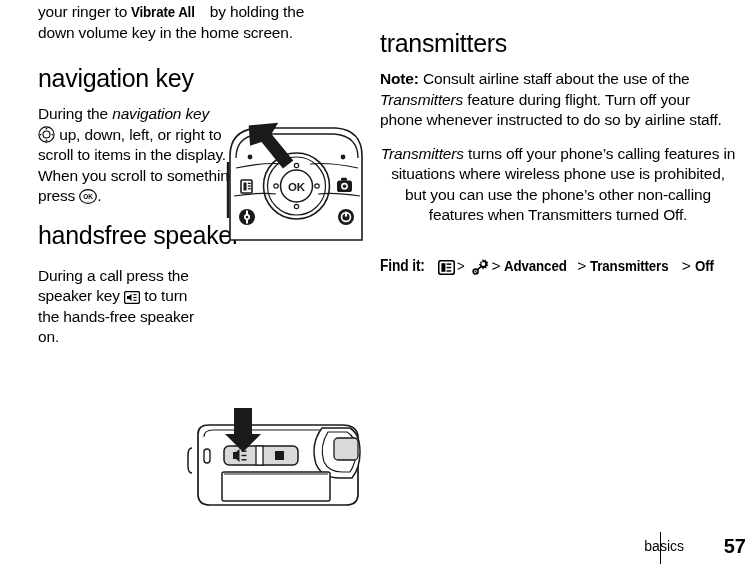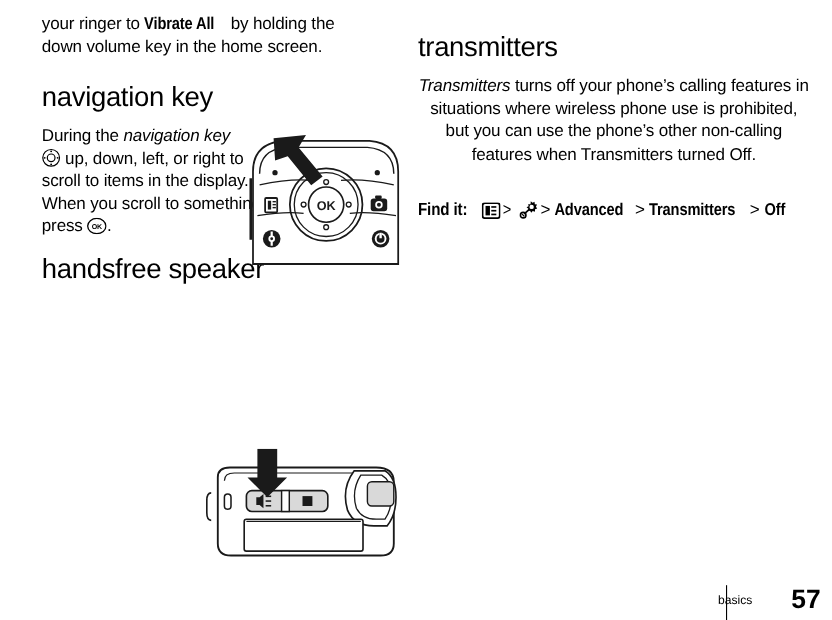--- a/index.html
+++ b/index.html
@@ -54,36 +54,36 @@
 
   
   .footer{
     position:absolute;left:0;right:0;bottom:0;height:40px;
   }
   .footer-rule{
     position:absolute;left:660px;top:8px;width:1px;height:32px;background:#000;
   }
   .footer-section{
     position:absolute;right:72px;bottom:9px;
-    font-size:11px;line-height:18px;
+    font-size:14px;line-height:18px;
   }
   .footer-page{
     position:absolute;right:10px;bottom:5px;
-    font-size:24px;font-weight:bold;line-height:26px;
+    font-size:20px;font-weight:bold;line-height:26px;
     font-stretch:condensed;
   }
 </style>
 </head>
 <body>
 
 <div class="page">
 
   <div class="col col-left">
 
-    <p class="body" style="margin-top:12px;width:300px;">
+    <p class="body" style="margin-top:2px;width:300px;">
       <span>your ringer to </span><span class="bold-cond">Vibrate All</span><span> by holding the down volume key in the home screen.</span>
     </p>
 
     <h2 class="head">navigation key</h2>
 
     <p class="body narrow">
       <span>During the </span><span class="it">navigation key</span><br>
       <span class="inl">
         <svg width="17" height="17" viewBox="0 0 17 17">
           <circle cx="8.5" cy="8.5" r="7.6" fill="none" stroke="#000" stroke-width="1.1"></circle>
@@ -97,20 +97,31 @@
         <svg width="18" height="15" viewBox="0 0 18 15">
           <ellipse cx="9" cy="7.5" rx="8.3" ry="6.9" fill="none" stroke="#000" stroke-width="1.2"></ellipse>
           <text x="9" y="10.4" font-family="Liberation Sans, sans-serif" font-size="6.4" font-weight="bold" text-anchor="middle" fill="#000">OK</text>
         </svg>
       </span><span>.</span>
     </p>
 
     <h2 class="head" style="margin-top:10px;">handsfree speaker</h2>
 
 
+    <p class="body narrow2" style="margin-top:16px;">
+      <span>During a call press the speaker key </span><span class="inl">
+        <svg width="16" height="13" viewBox="0 0 16 13">
+          <rect x="0.6" y="0.6" width="14.8" height="11.8" rx="1.6" fill="none" stroke="#000" stroke-width="1.3"></rect>
+          <path d="M3 5 L5 5 L7.5 2.8 L7.5 10.2 L5 8 L3 8 Z" fill="#000"></path>
+          <rect x="9.3" y="3.1" width="3.3" height="1.1" fill="#000"></rect>
+          <rect x="9.3" y="5.9" width="3.3" height="1.1" fill="#000"></rect>
+          <rect x="9.3" y="8.7" width="3.3" height="1.1" fill="#000"></rect>
+        </svg>
+      </span><span> to turn the hands-free speaker on.</span>
+    </p>
   </div>
 
   <div class="illus" id="nav-illus">
     <svg width="144" height="120" viewBox="0 0 144 120">
 
       <path d="M6 34 Q6 8 34 6 L112 6 Q138 8 138 34 L138 118 L6 118 Z" fill="#ffffff" stroke="#1a1a1a" stroke-width="1.6"></path>
       <path d="M12 36 Q12 14 36 12 L110 12 Q134 14 134 36" fill="none" stroke="#1a1a1a" stroke-width="1.3"></path>
 
       <path d="M4 40 L4 96" stroke="#1a1a1a" stroke-width="2.4" fill="none"></path>
 
@@ -204,20 +215,23 @@
         <path d="M52 0 L70 0 L70 26 L79 26 L61 44 L43 26 L52 26 Z" fill="#1a1a1a"></path>
       </g>
     </svg>
   </div>
 
   <div class="col col-right">
 
 
     <h2 class="head" style="margin-top:28px;">transmitters</h2>
 
+    <p class="body" style="width:356px;">
+      <span style="font-weight:bold;">Note:</span><span> Consult airline staff about the use of the </span><span class="it">Transmitters</span><span> feature during flight. Turn off your phone whenever instructed to do so by airline staff.</span>
+    </p>
 
     <p class="body" style="width:356px;text-align:center;">
       <span class="it">Transmitters</span><span> turns off your phone’s calling features in situations where wireless phone use is prohibited, but you can use the phone’s other non-calling features when Transmitters turned Off.</span>
     </p>
 
     <p class="body" style="margin-top:30px;width:370px;white-space:nowrap;">
       <span class="bold-cond" style="font-size:16px;">Find it:</span>
       <span class="inl" style="vertical-align:-4px;margin:0 2px;">
         <svg width="17" height="15" viewBox="0 0 17 15">
           <rect x="0.7" y="0.7" width="15.6" height="13.6" rx="2.2" fill="none" stroke="#000" stroke-width="1.6"></rect>

